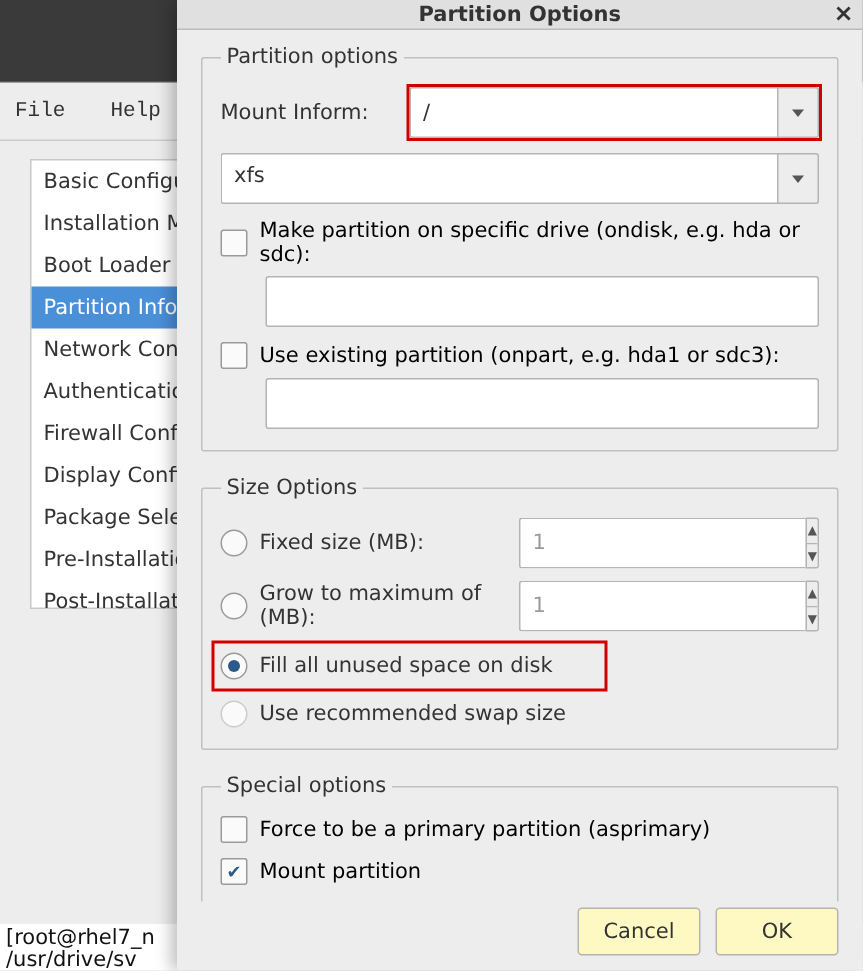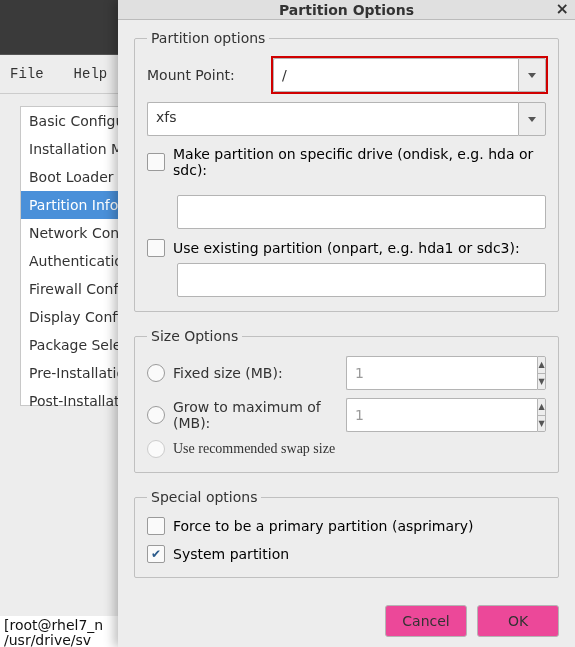--- a/index.html
+++ b/index.html
@@ -25,33 +25,33 @@
   .row { display:flex; align-items:center; margin-bottom:10px; gap:8px; }
   .row label.lbl { width:118px; color:#333; }
   .combo { flex:1; display:flex; height:34px; }
   .combo input, .combo .combo-text { flex:1; border:1px solid #b4b4b4; border-right:none; background:#fff; padding:6px 8px; color:#333; border-radius:2px 0 0 2px; font-size:14px; }
   .combo .combo-btn { width:28px; border:1px solid #b4b4b4; background:#ededed; display:flex; align-items:center; justify-content:center; border-radius:0 2px 2px 0; cursor:pointer; }
   .tri-down { width:0;height:0;border-left:4px solid transparent;border-right:4px solid transparent;border-top:5px solid #555; }
   .chk,.rad{width:18px;height:18px;border:1px solid #9a9a9a;background:#fafafa;border-radius:2px;flex-shrink:0;display:flex;align-items:center;justify-content:center;}
   .rad{border-radius:50%;}
   .rad.sel::after{content:"";width:8px;height:8px;border-radius:50%;background:#2a5a8a;}
   .chk.sel::after{content:"✔";font-size:12px;color:#2a5a8a;line-height:1;}
-  .disabled-txt{color:#9a9a9a;font-family:Liberation Serif, serif;}
+  .disabled-txt{color:#9a9a9a;}
   .subinput{margin-left:30px;width:calc(100% - 30px);height:34px;border:1px solid #b4b4b4;background:#fff;border-radius:2px;margin-bottom:10px;}
   .spin{display:flex;height:34px;}
   .spin input{flex:1;border:1px solid #b4b4b4;border-right:none;background:#fff;padding:6px 8px;color:#9a9a9a;border-radius:2px 0 0 2px;}
   .spin .spbtns{width:20px;display:flex;flex-direction:column;border:1px solid #b4b4b4;border-radius:0 2px 2px 0;overflow:hidden;}
   .spin .spbtns div{flex:1;display:flex;align-items:center;justify-content:center;background:#ededed;font-size:8px;color:#555;cursor:pointer;}
   .spin .spbtns div:first-child{border-bottom:1px solid #b4b4b4;}
   .size-row{display:flex;align-items:center;gap:8px;margin-bottom:8px;}
   .size-row .radlbl{flex:1;color:#333;}
   .size-row .spin{flex:1;}
   .hl-red{outline:2px solid #d00000;outline-offset:0;}
   .dlg-footer{display:flex;justify-content:flex-end;padding:4px 16px 10px;gap:10px;}
-  .btn{min-width:82px;height:32px;border:1px solid #b4b4b4;background:#ec4899;border-radius:3px;color:#333;cursor:pointer;}
+  .btn{min-width:82px;height:32px;border:1px solid #b4b4b4;background:#fef9c3;border-radius:3px;color:#333;cursor:pointer;}
 </style>
 </head>
 <body>
 
 <div class="bgwin">
   <div class="bgwin-titlebar"></div>
   <div class="bgwin-menubar">
     <span>File</span>
     <span>Help</span>
   </div>
@@ -80,39 +80,39 @@
   <div class="dlg-header">
     <span>Partition Options</span>
     <span class="dlg-close">×</span>
   </div>
   <div class="dlg-body">
 
     <fieldset>
       <legend>Partition options</legend>
 
       <div class="row">
-        <label class="lbl">Mount Point:</label>
+        <label class="lbl">Mount Inform:</label>
         <div class="combo hl-red">
           <input type="text" value="/" style="">
           <div class="combo-btn">
               <span class="tri-down"></span>
             </div>
         </div>
       </div>
 
       <div class="row">
         <div class="combo">
           <div class="combo-text">xfs</div>
           <div class="combo-btn">
               <span class="tri-down"></span>
             </div>
         </div>
       </div>
 
-      <div class="row" style="margin-bottom:17px">
+      <div class="row" style="margin-bottom:6px">
         <span class="chk"></span>
         <span>Make partition on specific drive (ondisk, e.g. hda or sdc):</span>
       </div>
       <input class="subinput" type="text" value="" style="">
 
       <div class="row" style="margin-bottom:6px">
         <span class="chk"></span>
         <span>Use existing partition (onpart, e.g. hda1 or sdc3):</span>
       </div>
       <input class="subinput" type="text" style="margin-bottom: 0px;" value="">
@@ -138,36 +138,40 @@
         <span class="radlbl">Grow to maximum of (MB):</span>
         <div class="spin" style="width:200px">
           <input type="text" disabled="" value="1" style="">
           <div class="spbtns">
               <div>▲</div>
               <div>▼</div>
             </div>
         </div>
       </div>
 
+      <div class="size-row hl-red" style="padding:6px 4px;margin-left:-4px;width:260px">
+        <span class="rad sel"></span>
+        <span class="radlbl">Fill all unused space on disk</span>
+      </div>
 
       <div class="size-row" style="margin-bottom:0">
         <span class="rad" style="border-color:#ccc"></span>
         <span class="radlbl disabled-txt">Use recommended swap size</span>
       </div>
     </fieldset>
 
     <fieldset style="margin-bottom:8px">
       <legend>Special options</legend>
       <div class="row">
         <span class="chk"></span>
         <span>Force to be a primary partition (asprimary)</span>
       </div>
       <div class="row" style="margin-bottom:0">
         <span class="chk sel"></span>
-        <span>System partition</span>
+        <span>Mount partition</span>
       </div>
     </fieldset>
 
   </div>
   <div class="dlg-footer">
     <button class="btn">Cancel</button>
     <button class="btn">OK</button>
   </div>
 </div>
 

